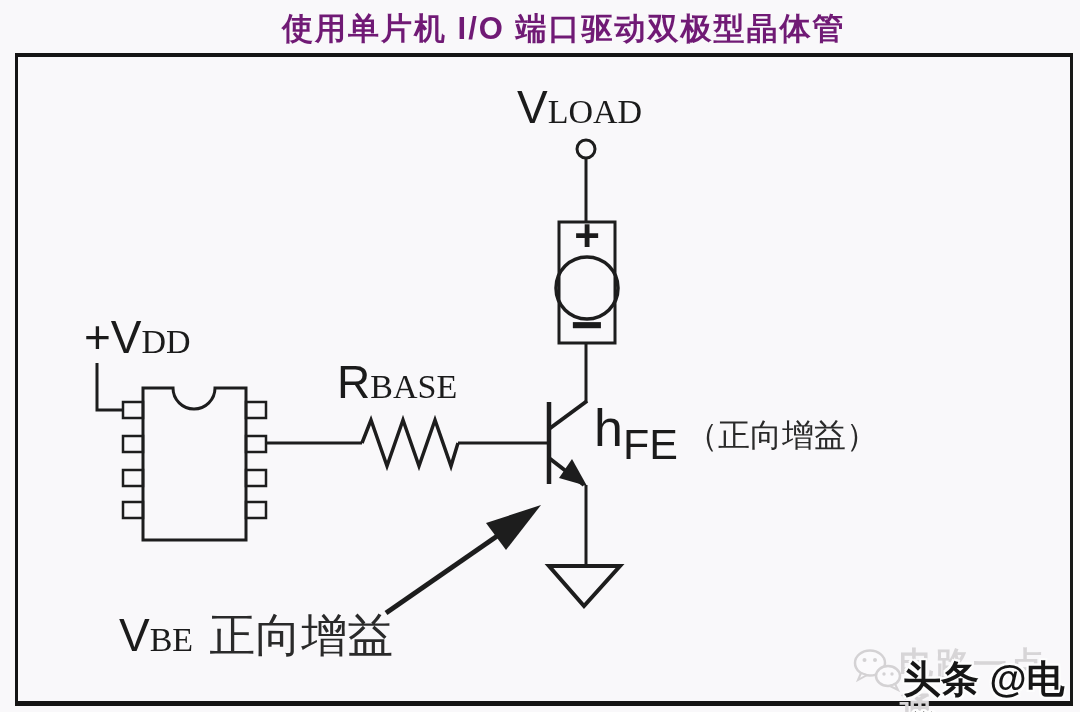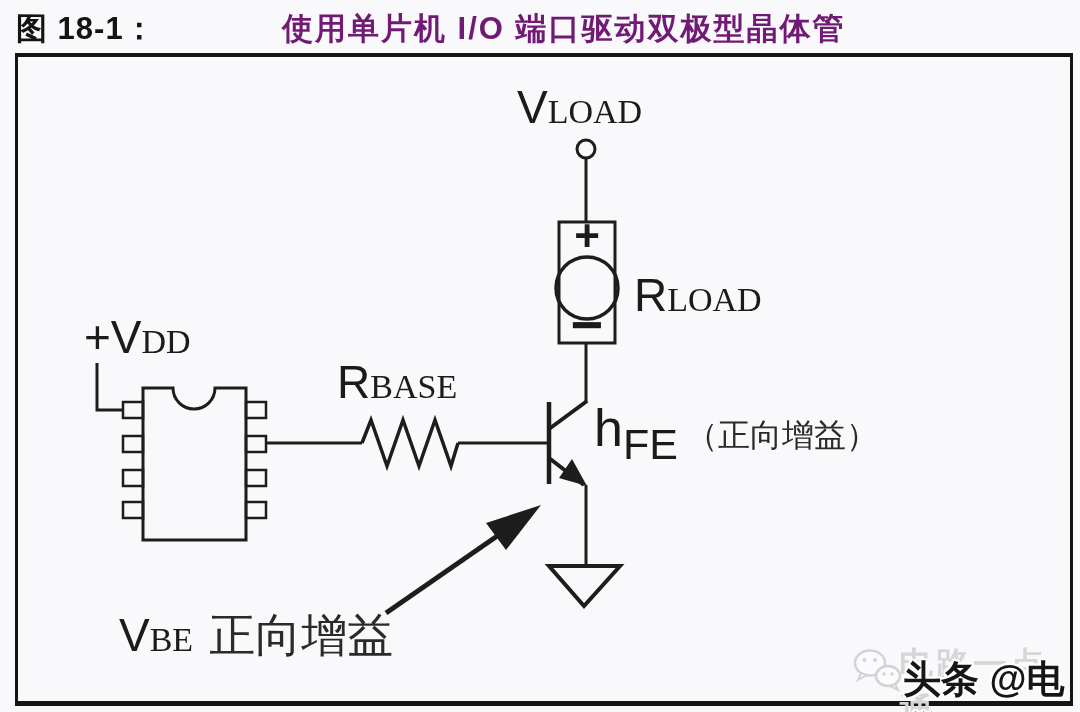--- a/index.html
+++ b/index.html
@@ -34,21 +34,20 @@
   .wm-black{position:absolute; left:903px; top:654px; font-size:38px; font-weight:bold; color:#161616;
             text-shadow:-2px -2px 0 #fdfdfd, 2px -2px 0 #fdfdfd, -2px 2px 0 #fdfdfd, 2px 2px 0 #fdfdfd,
                         -2px 0 0 #fdfdfd, 2px 0 0 #fdfdfd, 0 -2px 0 #fdfdfd, 0 2px 0 #fdfdfd;}
   .wm-icon{position:absolute; left:851px; top:646px;}
 </style>
 </head>
 <body>
 
 <div class="page">
 
-  <span class="fig-no">图 18-1：</span>
   <span class="fig-title">使用单片机 I/O 端口驱动双极型晶体管</span>
 
   <div class="frame"></div>
 
   <svg class="circuit" width="1080" height="712" viewBox="0 0 1080 712">
     <g stroke="#1d1d1d" fill="none">
 
       <circle cx="586" cy="149" r="9" stroke-width="3"></circle>
       <line x1="586" y1="158" x2="586" y2="222" stroke-width="3"></line>
 
@@ -83,23 +82,20 @@
 
       <line x1="386" y1="613" x2="503" y2="532" stroke-width="5"></line>
       <polygon points="541,505 506,550 486,523" fill="#1d1d1d" stroke="none"></polygon>
     </g>
   </svg>
 
   <div class="lbl" style="left:517px; top:84px;">
     <span class="big">V</span><span class="small">LOAD</span>
   </div>
 
-  <div class="lbl" style="left:634px; top:272px;">
-    <span class="big">R</span><span class="small">LOAD</span>
-  </div>
 
   <div class="lbl" style="left:337px; top:333px;margin-top:26px;">
     <span class="big">R</span><span class="small">BASE</span>
   </div>
 
   <div class="lbl" style="left:44px; top:314px;margin-left:40px;">
     <span class="big">+V</span><span class="small">DD</span>
   </div>
 
   <div class="lbl" style="left:594px; top:402px;">

